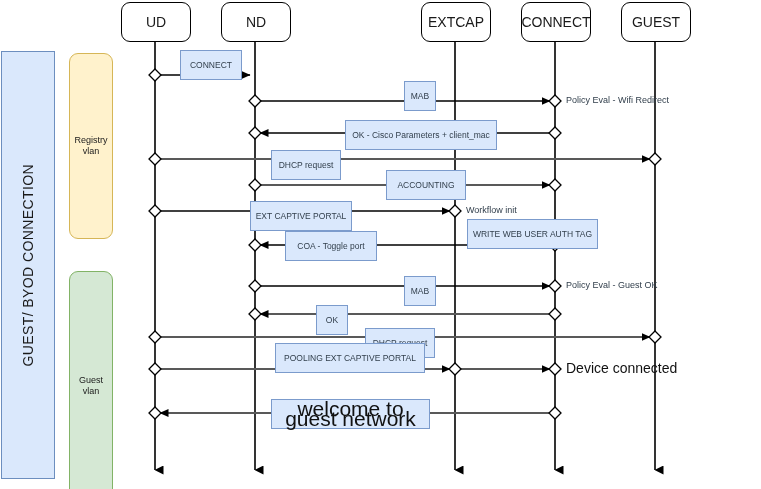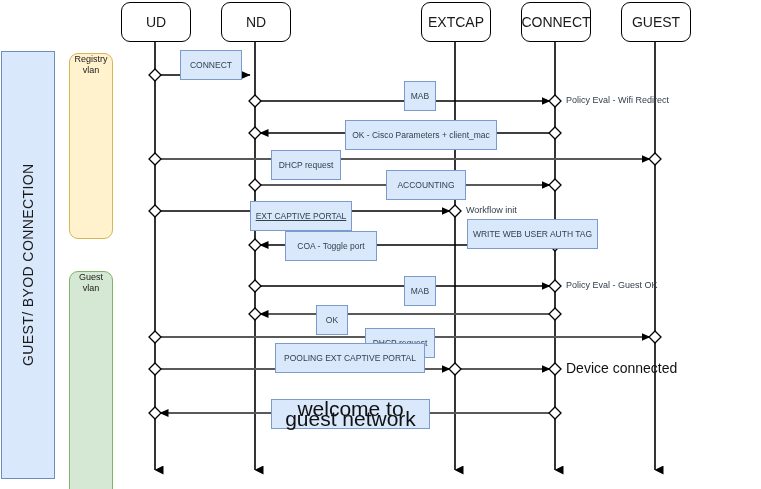--- a/index.html
+++ b/index.html
@@ -22,20 +22,21 @@
     position: absolute;
     left: 0;
     top: 0;
     width: 761px;
     height: 489px;
   }
   .phase-band {
     position: absolute;
     box-sizing: border-box;
     display: flex;
+    align-items: center;
     justify-content: center;
     text-align: center;
   }
   .phase-band.vertical span {
     writing-mode: vertical-rl;
     transform: rotate(180deg);
     letter-spacing: 0.4px;
     font-size: 14px;
     color: #1a1a1a;
   }
@@ -262,21 +263,21 @@
   </div>
 
   <div class="msg-box" style="left:271px; top:150px; width:70px; height:19px;">
     <span>DHCP request</span>
   </div>
 
   <div class="msg-box" style="left:386px; top:170px; width:80px; height:29px;">
     <span>ACCOUNTING</span>
   </div>
 
-  <div class="msg-box" style="left:250px; top:201px; width:102px; height:20px;text-decoration:underline;">
+  <div class="msg-box" style="left:250px; top:201px; width:102px; height:20px;">
     <span>EXT CAPTIVE PORTAL</span>
   </div>
 
   <div class="msg-box" style="left:467px; top:219px; width:131px; height:22px;">
     <span>WRITE WEB USER AUTH TAG</span>
   </div>
 
   <div class="msg-box" style="left:285px; top:231px; width:92px; height:28px;">
     <span>COA - Toggle port</span>
   </div>

